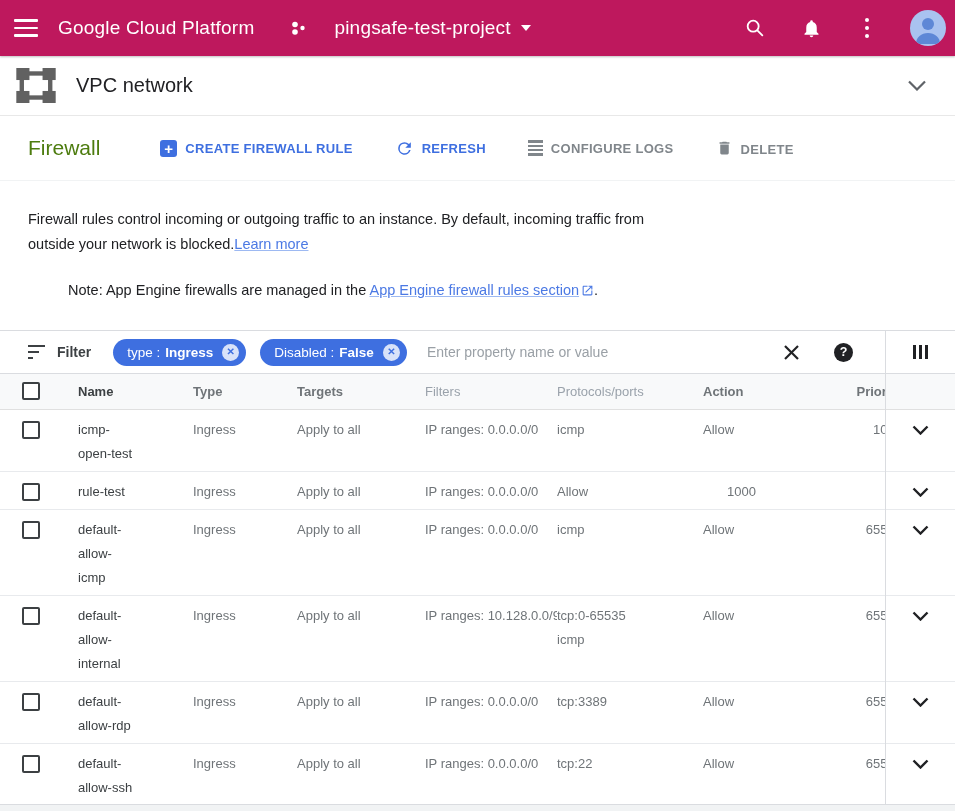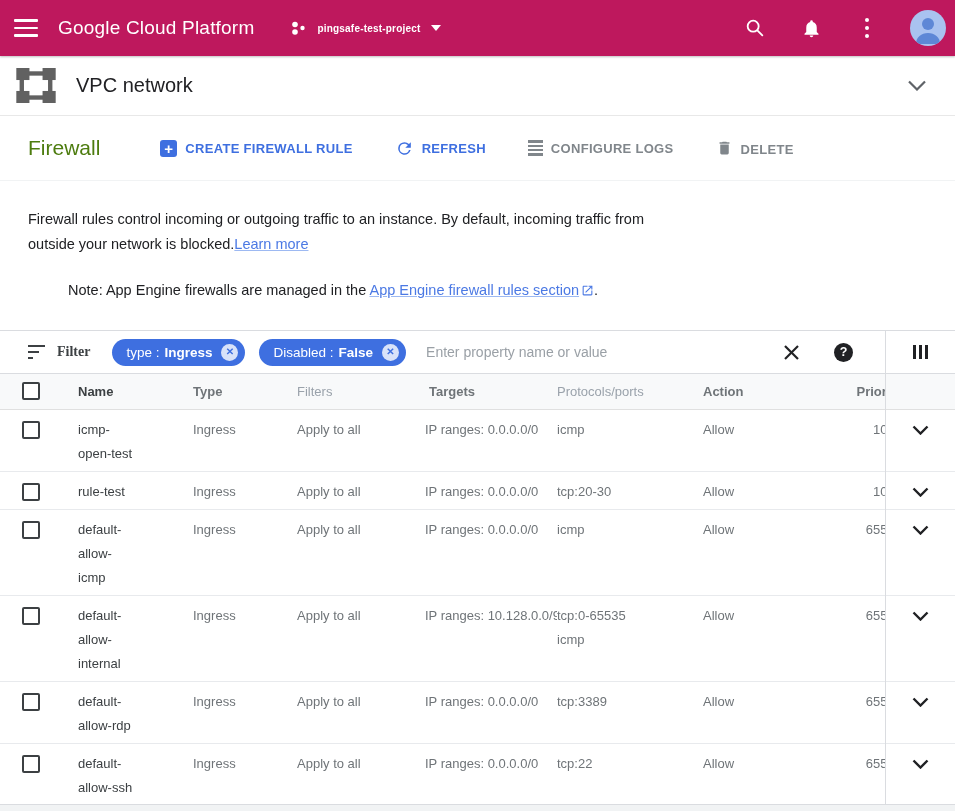--- a/index.html
+++ b/index.html
@@ -5,21 +5,21 @@
   * { margin:0; padding:0; box-sizing:border-box; }
   html,body { width:955px; height:811px; background:#fff; font-family:"Liberation Sans", sans-serif; overflow:hidden; }
   .page { width:955px; height:811px; position:relative; overflow:hidden; background:#fff; }
 
   
   .topbar { height:56px; background:#be185d; display:flex; align-items:center; color:#fff; box-shadow:0 1px 2px rgba(0,0,0,.25); position:relative; z-index:5; }
   .hamburger { width:24px; height:18px; display:flex; flex-direction:column; justify-content:space-between; margin:0 20px 0 14px; cursor:pointer; }
   .hamburger span { display:block; height:2.6px; background:#fff; border-radius:1px; }
   .logo { font-size:19px; font-weight:400; letter-spacing:.2px; white-space:nowrap; }
   .projsel { display:flex; align-items:center; margin-left:36px; cursor:pointer; }
-  .projsel .plabel { font-size:10px; font-weight:700; letter-spacing:.2px; margin:0 10px 0 9px; }
+  .projsel .plabel { font-size:19px; font-weight:400; letter-spacing:.2px; margin:0 10px 0 26px; }
   .caret { width:0; height:0; border-left:5px solid transparent; border-right:5px solid transparent; border-top:6px solid #fff; }
   .topbar .spacer { flex:1; }
   .tb-ic { width:26px; height:26px; display:flex; align-items:center; justify-content:center; margin-right:30px; cursor:pointer; }
   .kebab { display:flex; flex-direction:column; gap:3.5px; }
   .kebab i { width:4.5px; height:4.5px; border-radius:50%; background:#fff; }
   .avatar { width:36px; height:36px; border-radius:50%; background:#a9c2f0; margin-right:9px; overflow:hidden; position:relative; cursor:pointer; }
 
   
   .vpc-header { height:60px; display:flex; align-items:center; border-bottom:1px solid #e8e8e8; background:#fff; }
   .vpc-icon { margin:0 20px 0 16px; display:flex; }
@@ -46,21 +46,21 @@
   a.lnk { color:#4b79e4; text-decoration:underline; text-decoration-color:#9db9f2; cursor:pointer; }
   .ext-ic { display:inline-block; vertical-align:-2px; margin-left:2px; }
 
   
   .filterbar { height:44px; border-top:1px solid #dadce0; border-bottom:1px solid #dadce0; display:flex; }
   .fb-left { width:886px; border-right:1px solid #dadce0; display:flex; align-items:center; padding-left:28px; }
   .fb-right { flex:1; display:flex; align-items:center; justify-content:center; }
   .funnel { display:flex; flex-direction:column; gap:3.5px; align-items:flex-start; margin-right:12px; }
   .funnel i { height:2.4px; background:#3c4043; display:block; }
   .funnel i:nth-child(1){width:17px;} .funnel i:nth-child(2){width:11px;} .funnel i:nth-child(3){width:5px;}
-  .fb-label { font-size:14px; font-weight:700; color:#3c4043; margin-right:22px;font-family:Liberation Serif, serif; }
+  .fb-label { font-size:14px; font-weight:700; color:#3c4043; margin-right:22px; }
   .chip { height:27px; background:#3e6fe0; border-radius:14px; color:#fff; display:flex; align-items:center; padding:0 7px 0 14px; margin-right:14px; font-size:13.5px; cursor:default; }
   .chip .ck { font-weight:400; }
   .chip .cv { font-weight:700; margin-left:5px; }
   .chip-x { width:17px; height:17px; border-radius:50%; background:rgba(255,255,255,.8); color:#3e6fe0; font-size:10px; font-weight:700; display:flex; align-items:center; justify-content:center; margin-left:9px; cursor:pointer; line-height:1; }
   .fb-input { flex:1; border:none; outline:none; font-size:14px; color:#202124; font-family:"Liberation Sans",sans-serif; margin-left:6px; }
   .fb-input::placeholder { color:#9aa0a6; }
   .clear-x { margin:0 34px 0 10px; cursor:pointer; display:flex; }
   .help-ic { width:19px; height:19px; border-radius:50%; background:#202124; color:#fff; font-size:12.5px; font-weight:700; display:flex; align-items:center; justify-content:center; margin-right:32px; cursor:pointer; }
   .cols-ic { display:flex; gap:2.5px; cursor:pointer; }
   .cols-ic i { width:3.6px; height:14px; background:#202124; display:block; }
@@ -235,22 +235,22 @@
     </div>
   </div>
 
   <div class="table-area">
     <div class="table-clip">
       <div class="tinner">
         <div class="thead">
           <div class="cell c-check"><span class="checkbox"></span></div>
           <div class="cell c-name">Name</div>
           <div class="cell c-type">Type</div>
+          <div class="cell c-targets">Targets</div>
           <div class="cell c-filters dim">Filters</div>
-          <div class="cell c-targets">Targets</div>
           <div class="cell c-protocols dim">Protocols/ports</div>
           <div class="cell c-action">Action</div>
           <div class="cell c-priority">Priority</div>
         </div>
         <div>
             <div class="trow" style="height: 62px;">
               <div class="cell c-check"><span class="checkbox"></span></div>
               <div class="cell c-name">
                 <div>icmp-</div>
                 <div>open-test</div>
@@ -265,23 +265,20 @@
               <div class="cell c-priority">1000</div>
             </div>
             <div class="trow" style="height: 38px;">
               <div class="cell c-check"><span class="checkbox"></span></div>
               <div class="cell c-name">
                 <div>rule-test</div>
               </div>
               <div class="cell c-type">Ingress</div>
               <div class="cell c-targets">Apply to all</div>
               <div class="cell c-filters">IP ranges: 0.0.0.0/0</div>
-              <div class="cell c-protocols">
-                <div>tcp:20-30</div>
-              </div>
               <div class="cell c-action">Allow</div>
               <div class="cell c-priority">1000</div>
             </div>
             <div class="trow" style="height: 86px;">
               <div class="cell c-check"><span class="checkbox"></span></div>
               <div class="cell c-name">
                 <div>default-</div>
                 <div>allow-</div>
                 <div>icmp</div>
               </div>

